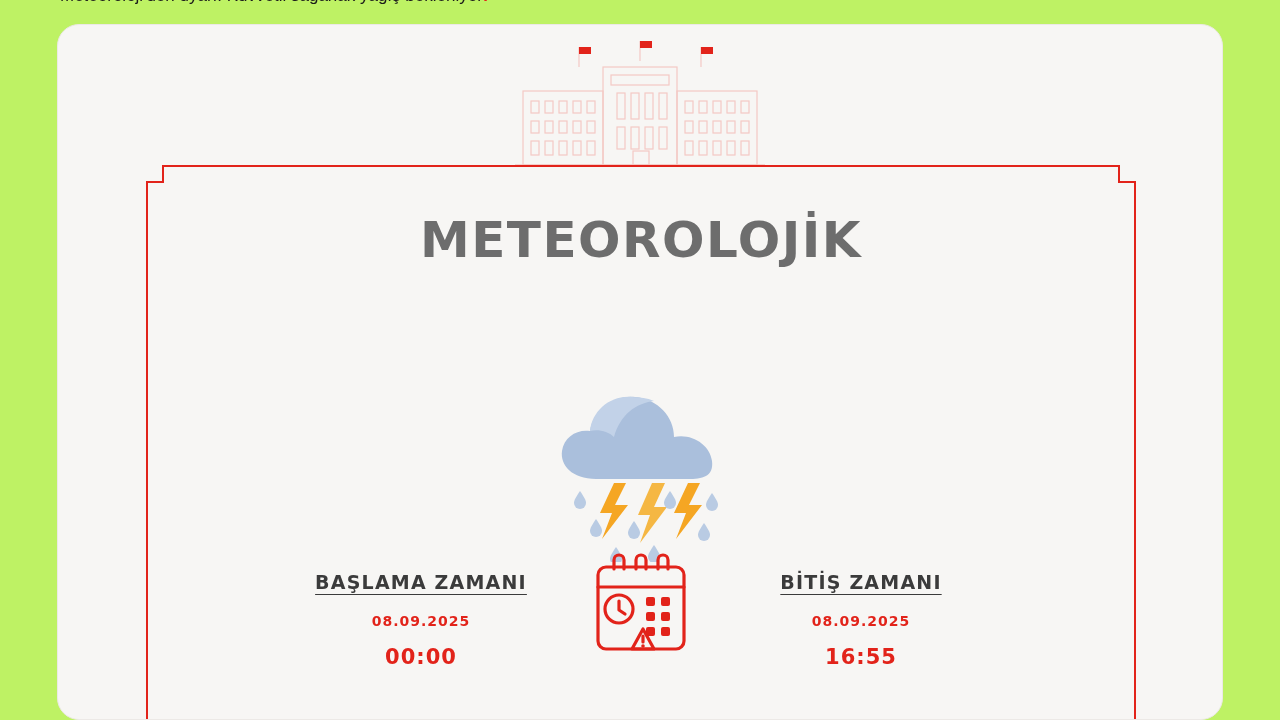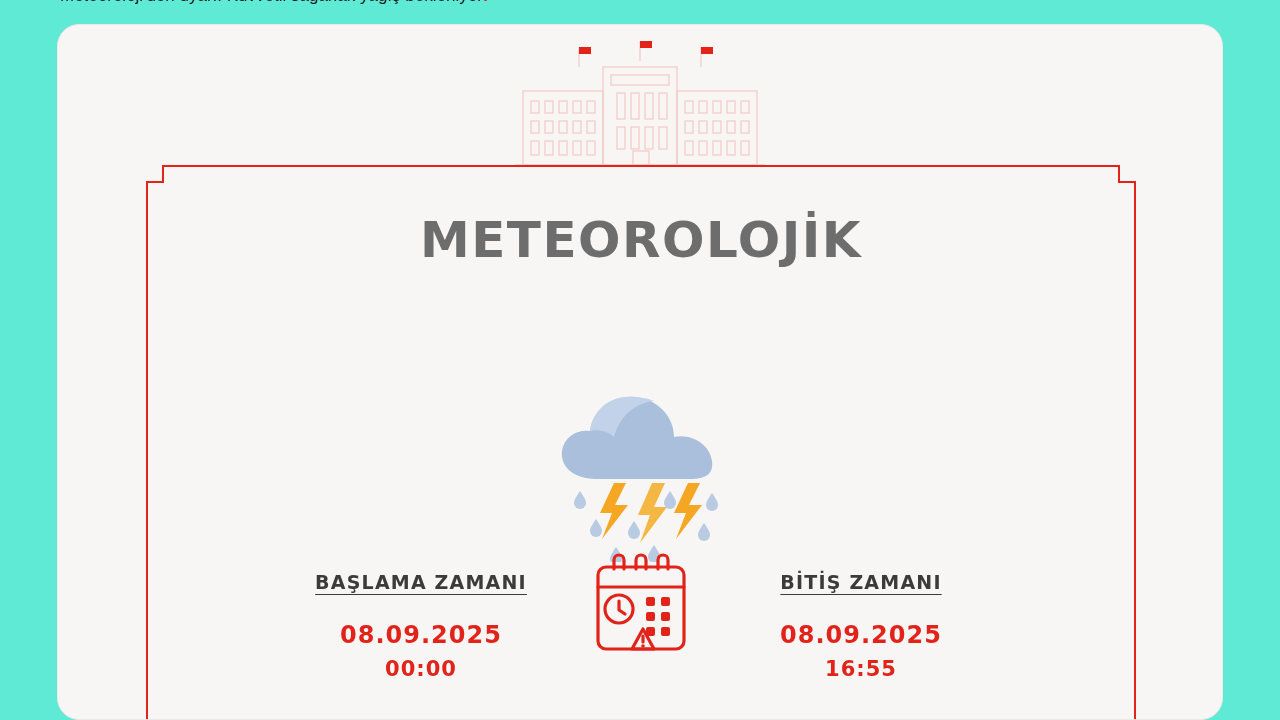--- a/index.html
+++ b/index.html
@@ -9,21 +9,21 @@
     width: 1280px;
     height: 720px;
     overflow: hidden;
     font-family: "Liberation Sans", sans-serif;
   }
 
   .page {
     position: relative;
     width: 1280px;
     height: 720px;
-    background: #5eead4;
+    background: #bef264;
   }
 
   
   .top-text-strip {
     position: absolute;
     left: 0;
     top: 0;
     width: 1280px;
     height: 14px;
     overflow: hidden;
@@ -139,29 +139,29 @@
   .time-label {
     font-size: 19px;
     font-weight: bold;
     letter-spacing: 1.2px;
     color: #3b3b3b;
     text-decoration: underline;
     text-underline-offset: 5px;
     font-family: "DejaVu Sans", sans-serif;
   }
   .time-date {
-    margin-top: 28px;
-    font-size: 24px;
+    margin-top: 20px;
+    font-size: 14px;
     font-weight: bold;
     letter-spacing: 1px;
     color: #e2231a;
     font-family: "DejaVu Sans", sans-serif;
   }
   .time-hour {
-    margin-top: 8px;
+    margin-top: 16px;
     font-size: 21px;
     font-weight: bold;
     letter-spacing: 1px;
     color: #e2231a;
     font-family: "DejaVu Sans", sans-serif;
   }
   .calendar-icon {
     width: 110px;
     height: 110px;
     margin-top: -18px;

